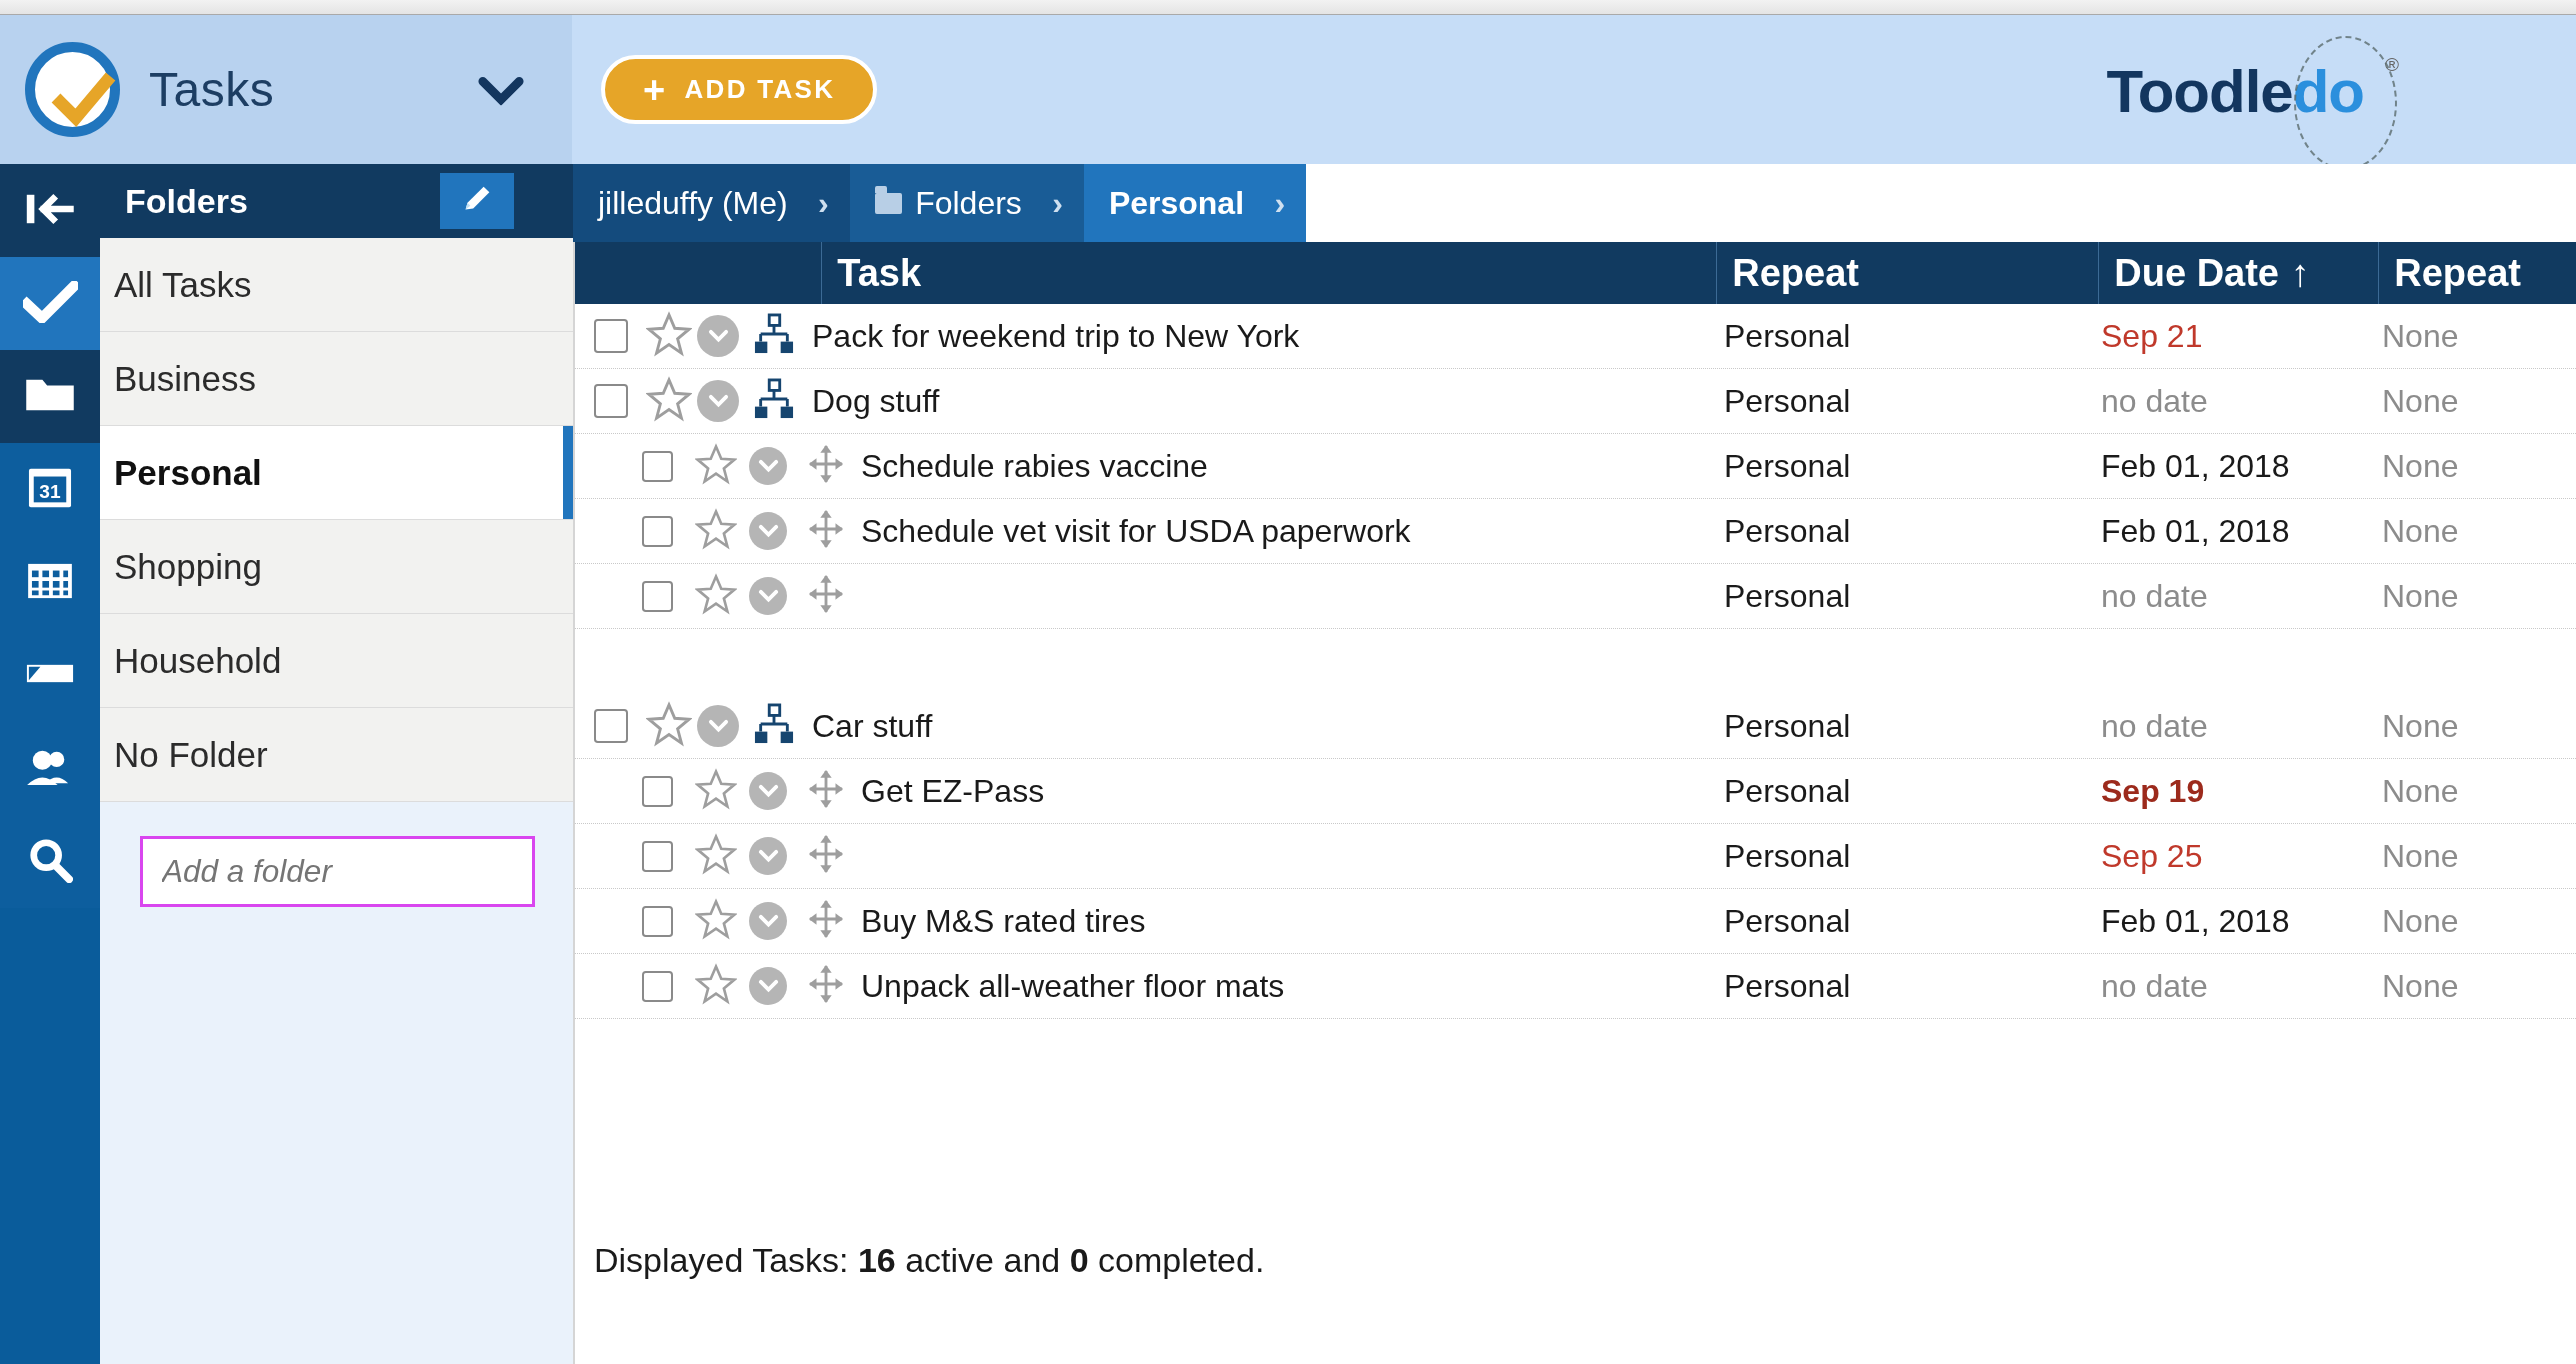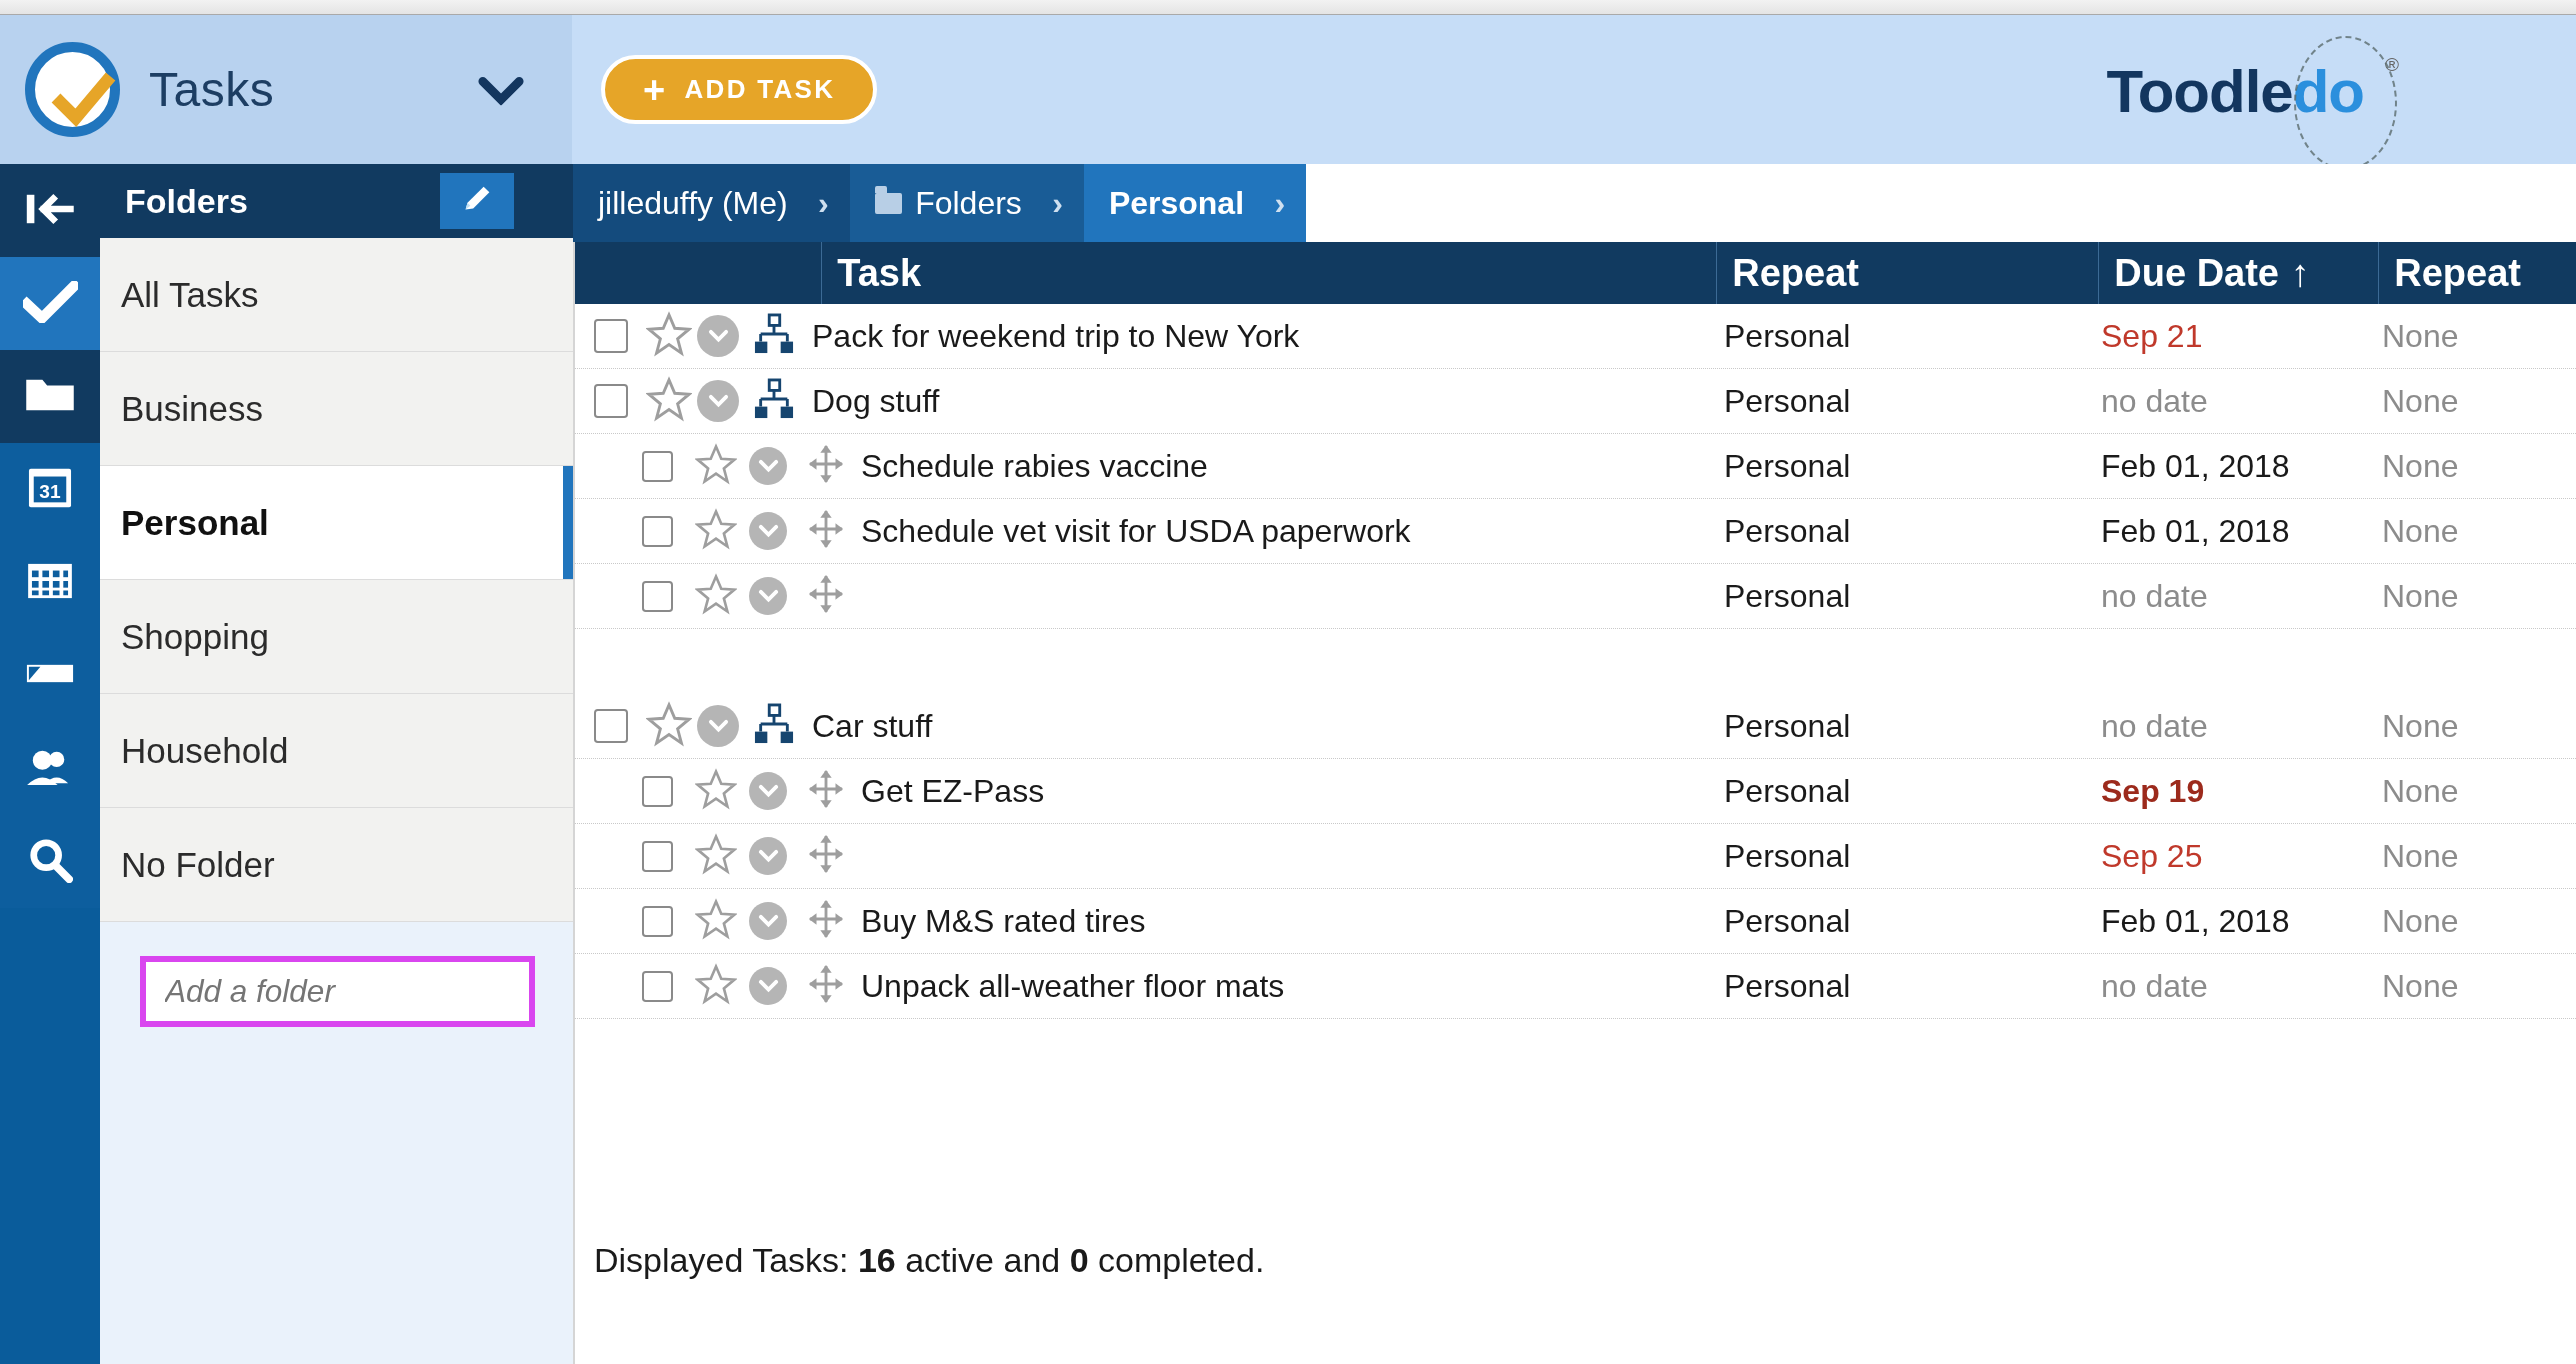--- a/index.html
+++ b/index.html
@@ -54,28 +54,28 @@
   .folders-panel { position:absolute; left:100px; top:164px; width:473px; height:1200px;
                    background:#eaf2fb; }
   .folders-head { height:74px; background:#113a60; display:flex; align-items:center;
                   padding-left:25px; position:relative; }
   .folders-head-label { color:#fff; font-size:34px; font-weight:bold; }
   .edit-btn { position:absolute; right:59px; top:8.6px; width:74px; height:56px;
               background:#2175bd; display:flex; align-items:center; justify-content:center;
               cursor:pointer; }
 
   .folder-list { background:#f2f2f0; }
-  .folder-item { height:114px; display:flex; align-items:center; padding-left:21px;
+  .folder-item { height:94px; display:flex; align-items:center; padding-left:14px;
                  font-size:35px; color:#2b2b2b; border-bottom:1px solid #dcdcdc;
                  position:relative; cursor:pointer; }
   .folder-item.active { background:#fff; font-weight:bold; color:#111; }
   .folder-item.active::after { content:""; position:absolute; right:0; top:0;
                                width:10.5px; height:100%; background:#2175bd; }
   .add-folder-wrap { padding:34px 38px 0 40px; }
-  .add-folder-input { width:100%; height:71px; border:6px solid #d946ef; background:#fff;
+  .add-folder-input { width:100%; height:71px; border:3px solid #d946ef; background:#fff;
                       font-size:31.5px; font-style:italic; color:#737373; padding-left:19px;
                       font-family:"Liberation Sans", sans-serif; }
 
   
   .main { position:absolute; left:573px; top:164px; width:2003px; height:1200px; background:#fff; }
 
   .breadcrumb { height:78px; display:flex; align-items:stretch; }
   .crumb { display:flex; align-items:center; color:#fff; font-size:32px; padding:0 21px 0 25px;
            cursor:pointer; position:relative; gap:13.4px; }
   .crumb.c1 { background:#144b7d; }

